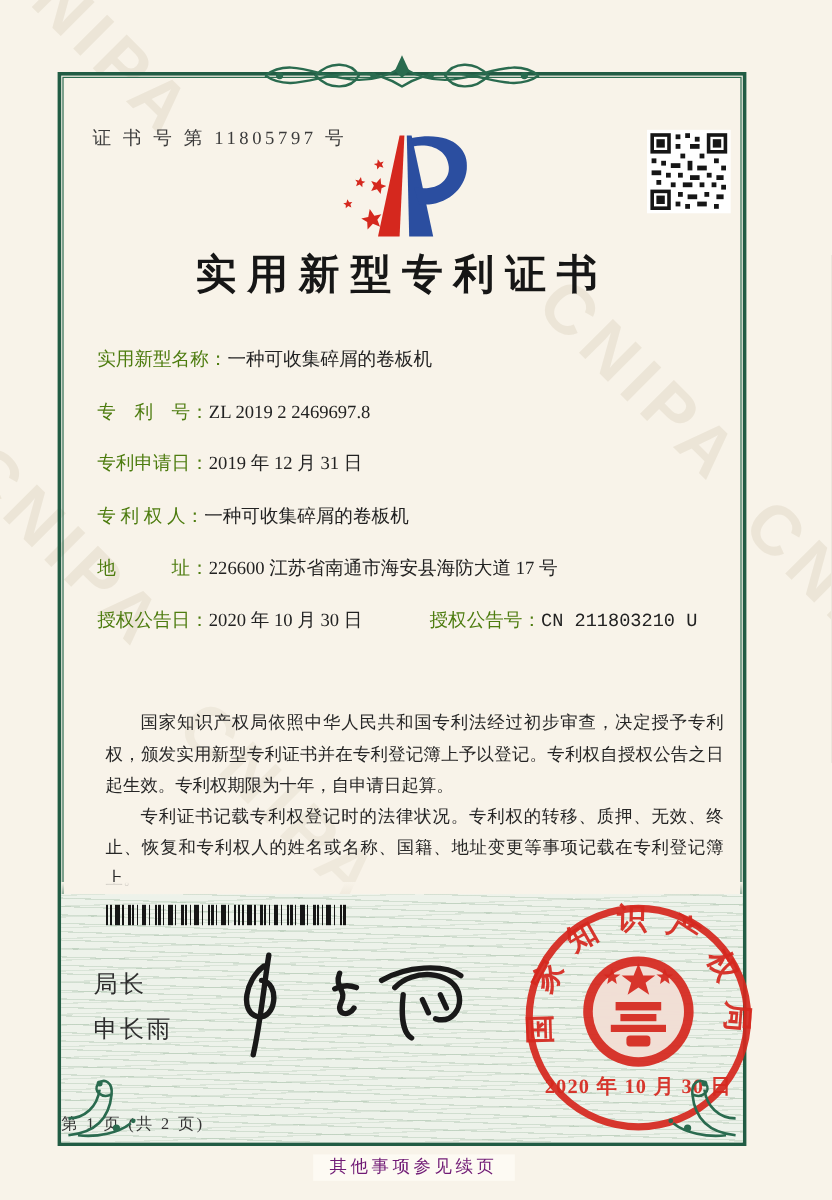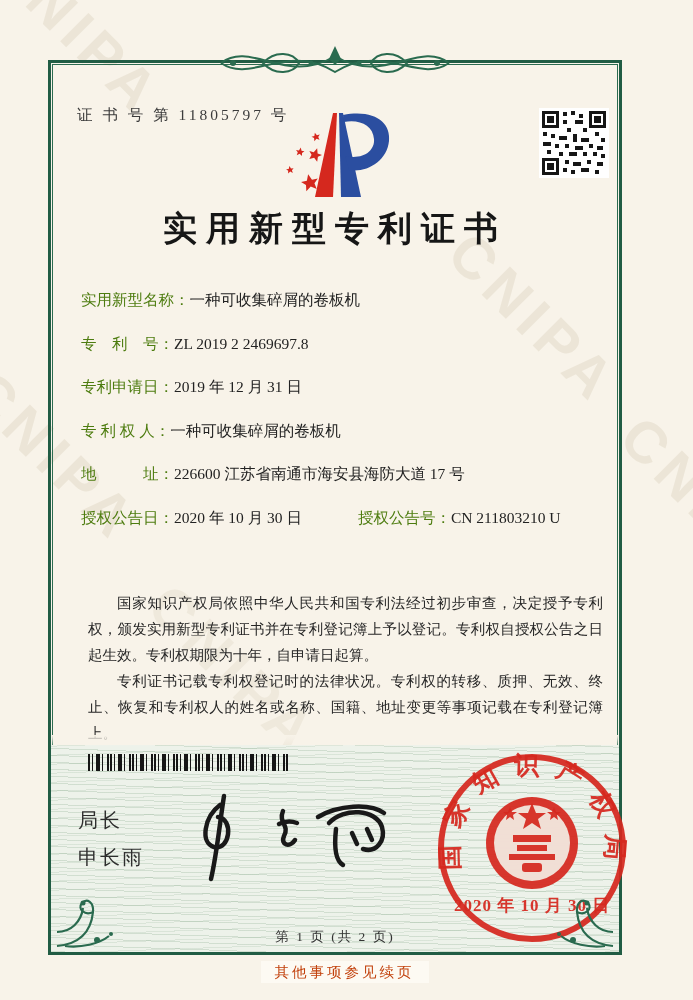--- a/index.html
+++ b/index.html
@@ -32,21 +32,21 @@
   .qr { position:absolute; right:10px; top:45px; }
   .title {
     position:absolute; left:0; right:0; top:143px; text-align:center;
     font-size:34px; font-weight:bold; letter-spacing:9px; color:#161616;
   }
   .fields { position:absolute; left:30px; right:18px; top:226px; font-size:15.5px; color:#2a2a2a; }
   .field-row { margin-bottom:21.5px; white-space:nowrap; line-height:22px; }
   .field-label { color:#4d7c0f; }
   .field-value { color:#222; }
   .grant-row { display:flex; }
-  .grant-pair2 { margin-left:56px; }
+  .grant-pair2 { margin-left:56px;font-family:Liberation Mono, monospace; }
   .paras {
     position:absolute; left:37px; right:16px; top:527px;
     font-size:14.5px; line-height:26px; text-align:justify; color:#262626;
   }
   .para { text-indent:2em; }
   
   .band {
     position:absolute; left:0; right:0; bottom:0; height:207px;
     background-color:#edf2ea;
     background-image:
@@ -69,29 +69,29 @@
   }
   .sig-title, .sig-name {
     position:absolute; left:27px; font-family:"Liberation Sans", sans-serif;
     font-size:20px; color:#2e2e2e; letter-spacing:2px;
   }
   .sig-title { top:62px; }
   .sig-name  { top:99px; }
   .signature { position:absolute; left:135px; top:46px; }
   .seal { position:absolute; left:374px; top:6px; }
   .page-info {
-    position:absolute; left:0; right:0; top:183px; text-align:center;
+    position:absolute; left:0; right:0; top:183px; 
     font-size:13.5px; color:#333; letter-spacing:2px;
   }
   .corner { position:absolute; bottom:2px; }
   .corner.left { left:2px; }
   .corner.right { right:2px; transform:scaleX(-1); }
   .footer-note {
     position:absolute; left:0; right:4px; top:963px; text-align:center;
-    font-size:14.5px; color:#c2410c; letter-spacing:3px;
+    font-size:14.5px; color:#701a75; letter-spacing:3px;
   }
   .footer-note span { background:#fdfaf3; padding:3px 14px; }
 </style>
 </head>
 <body>
 
 <div class="page">
 
   <div class="wm" style="left:-28px; top:-4px;">CNIPA</div>
   <div class="wm" style="left:428px; top:284px;">CNIPA</div>

